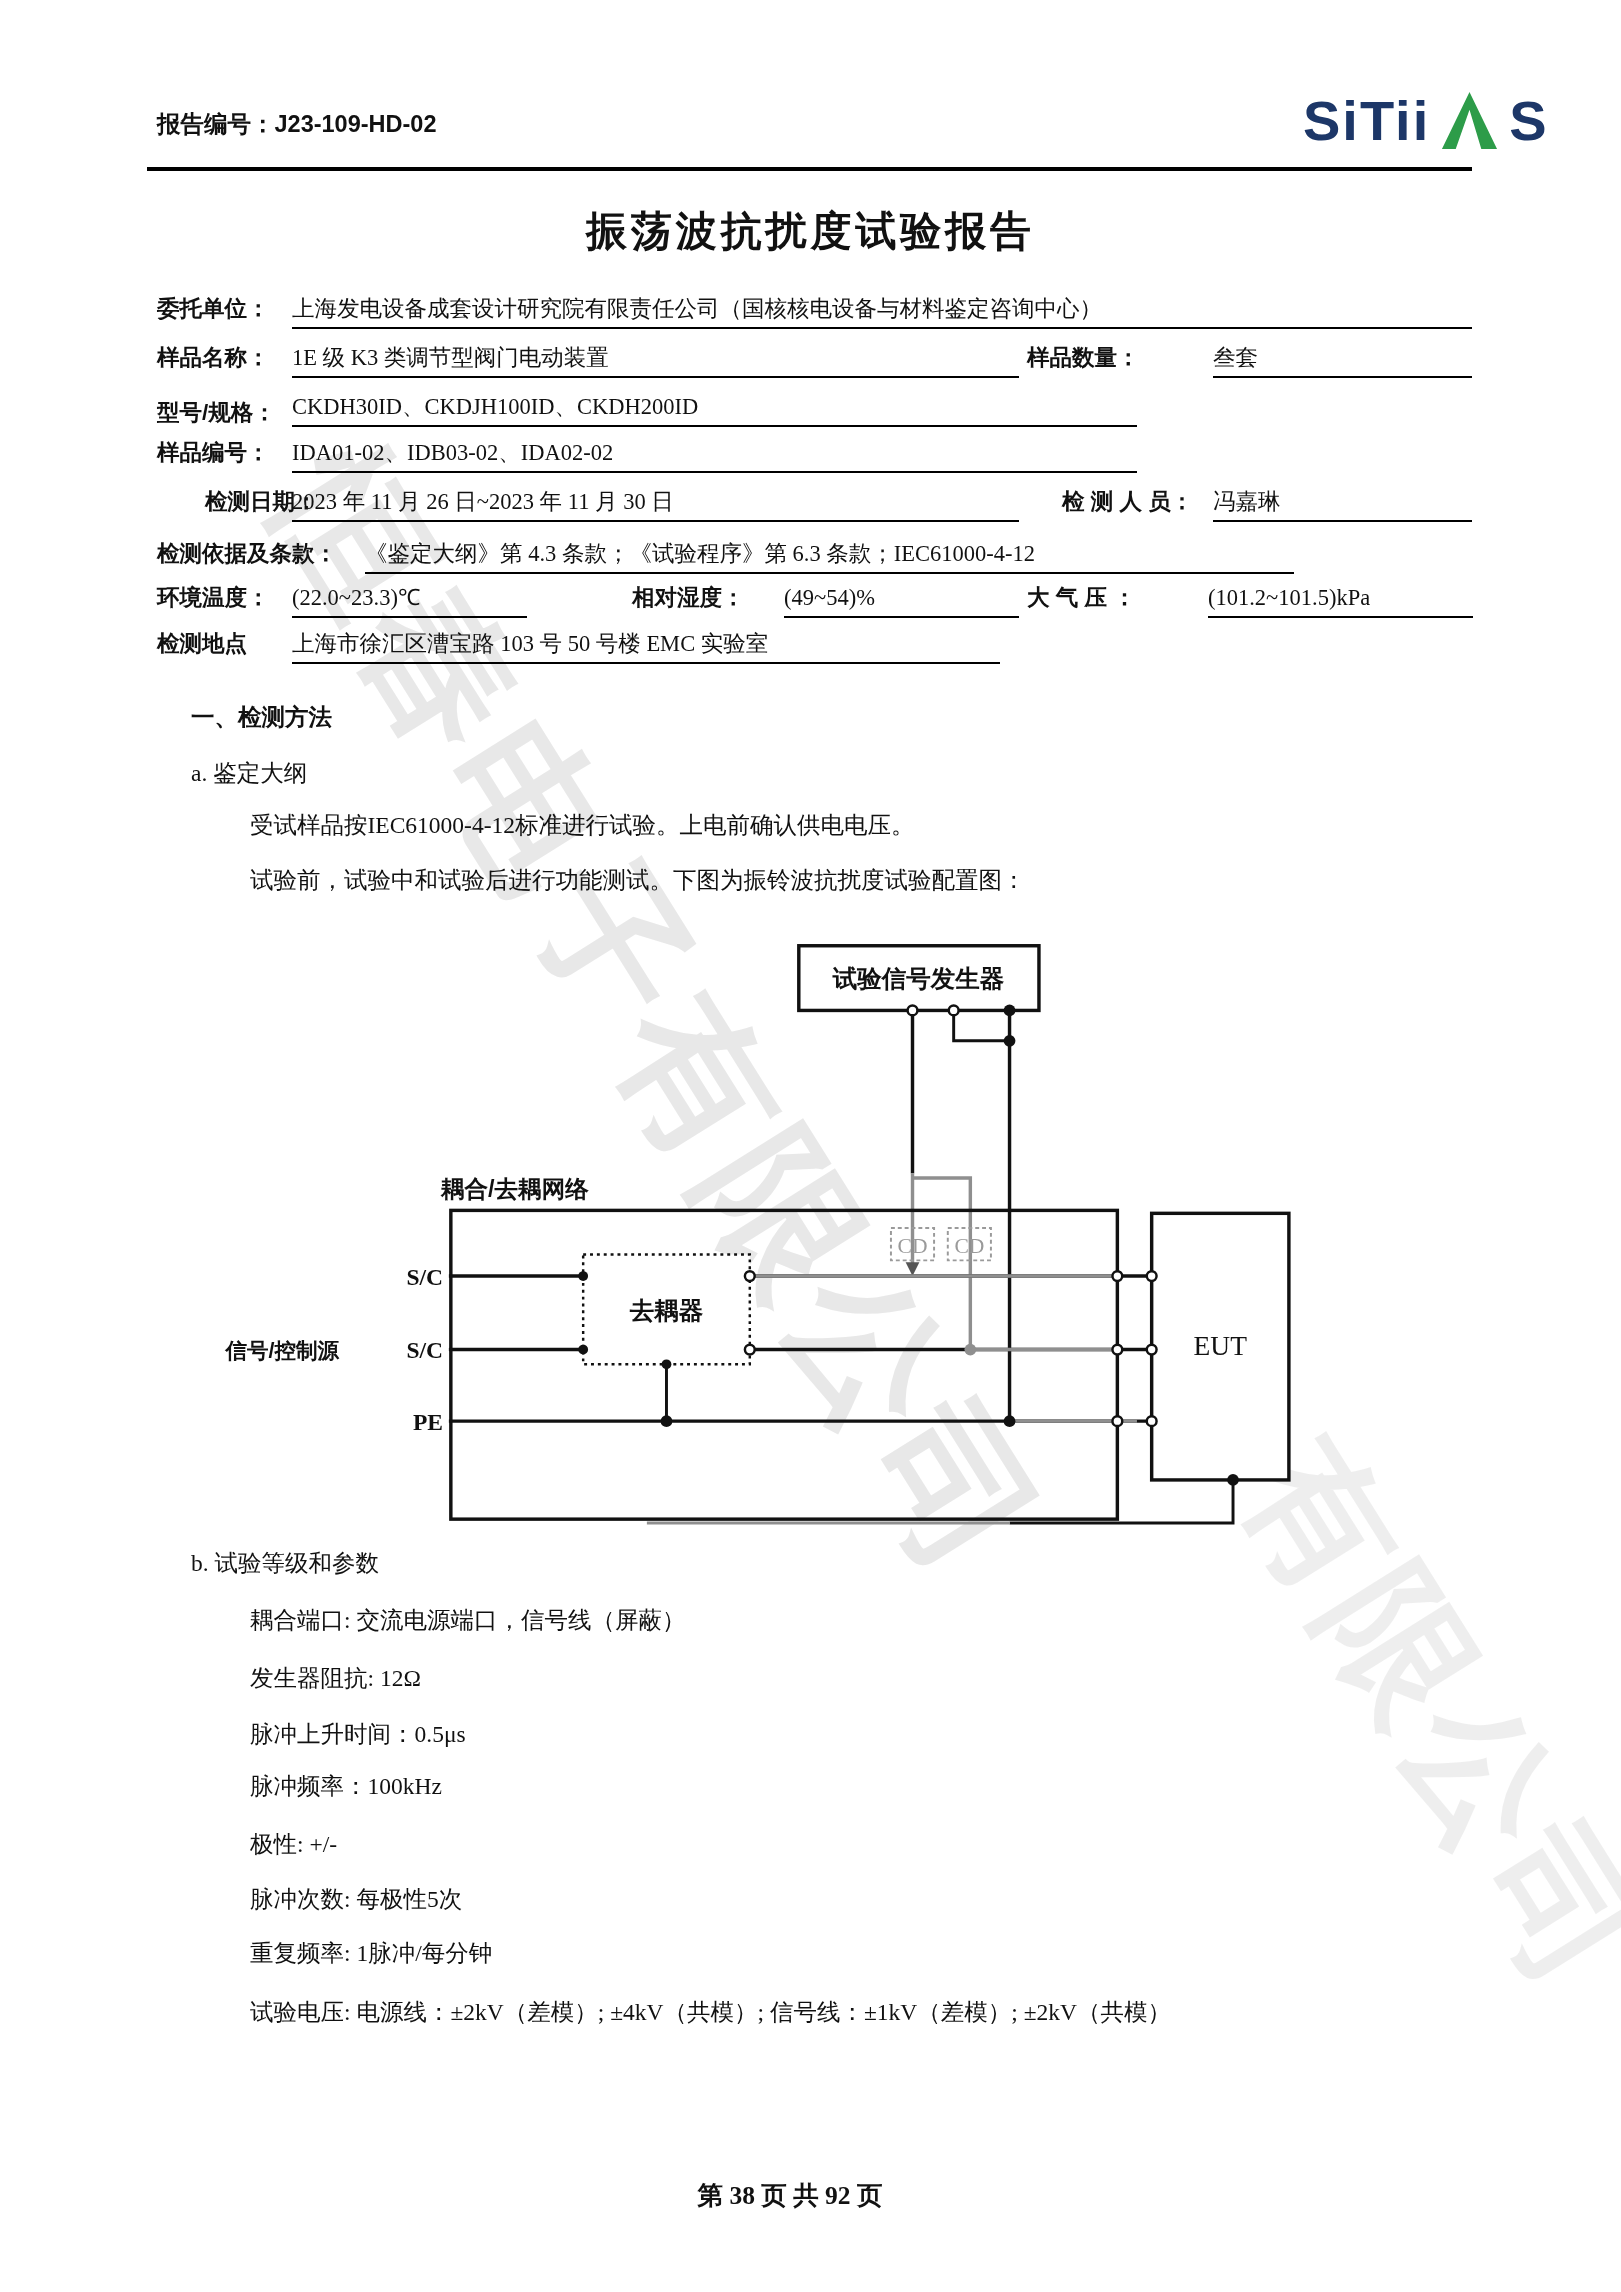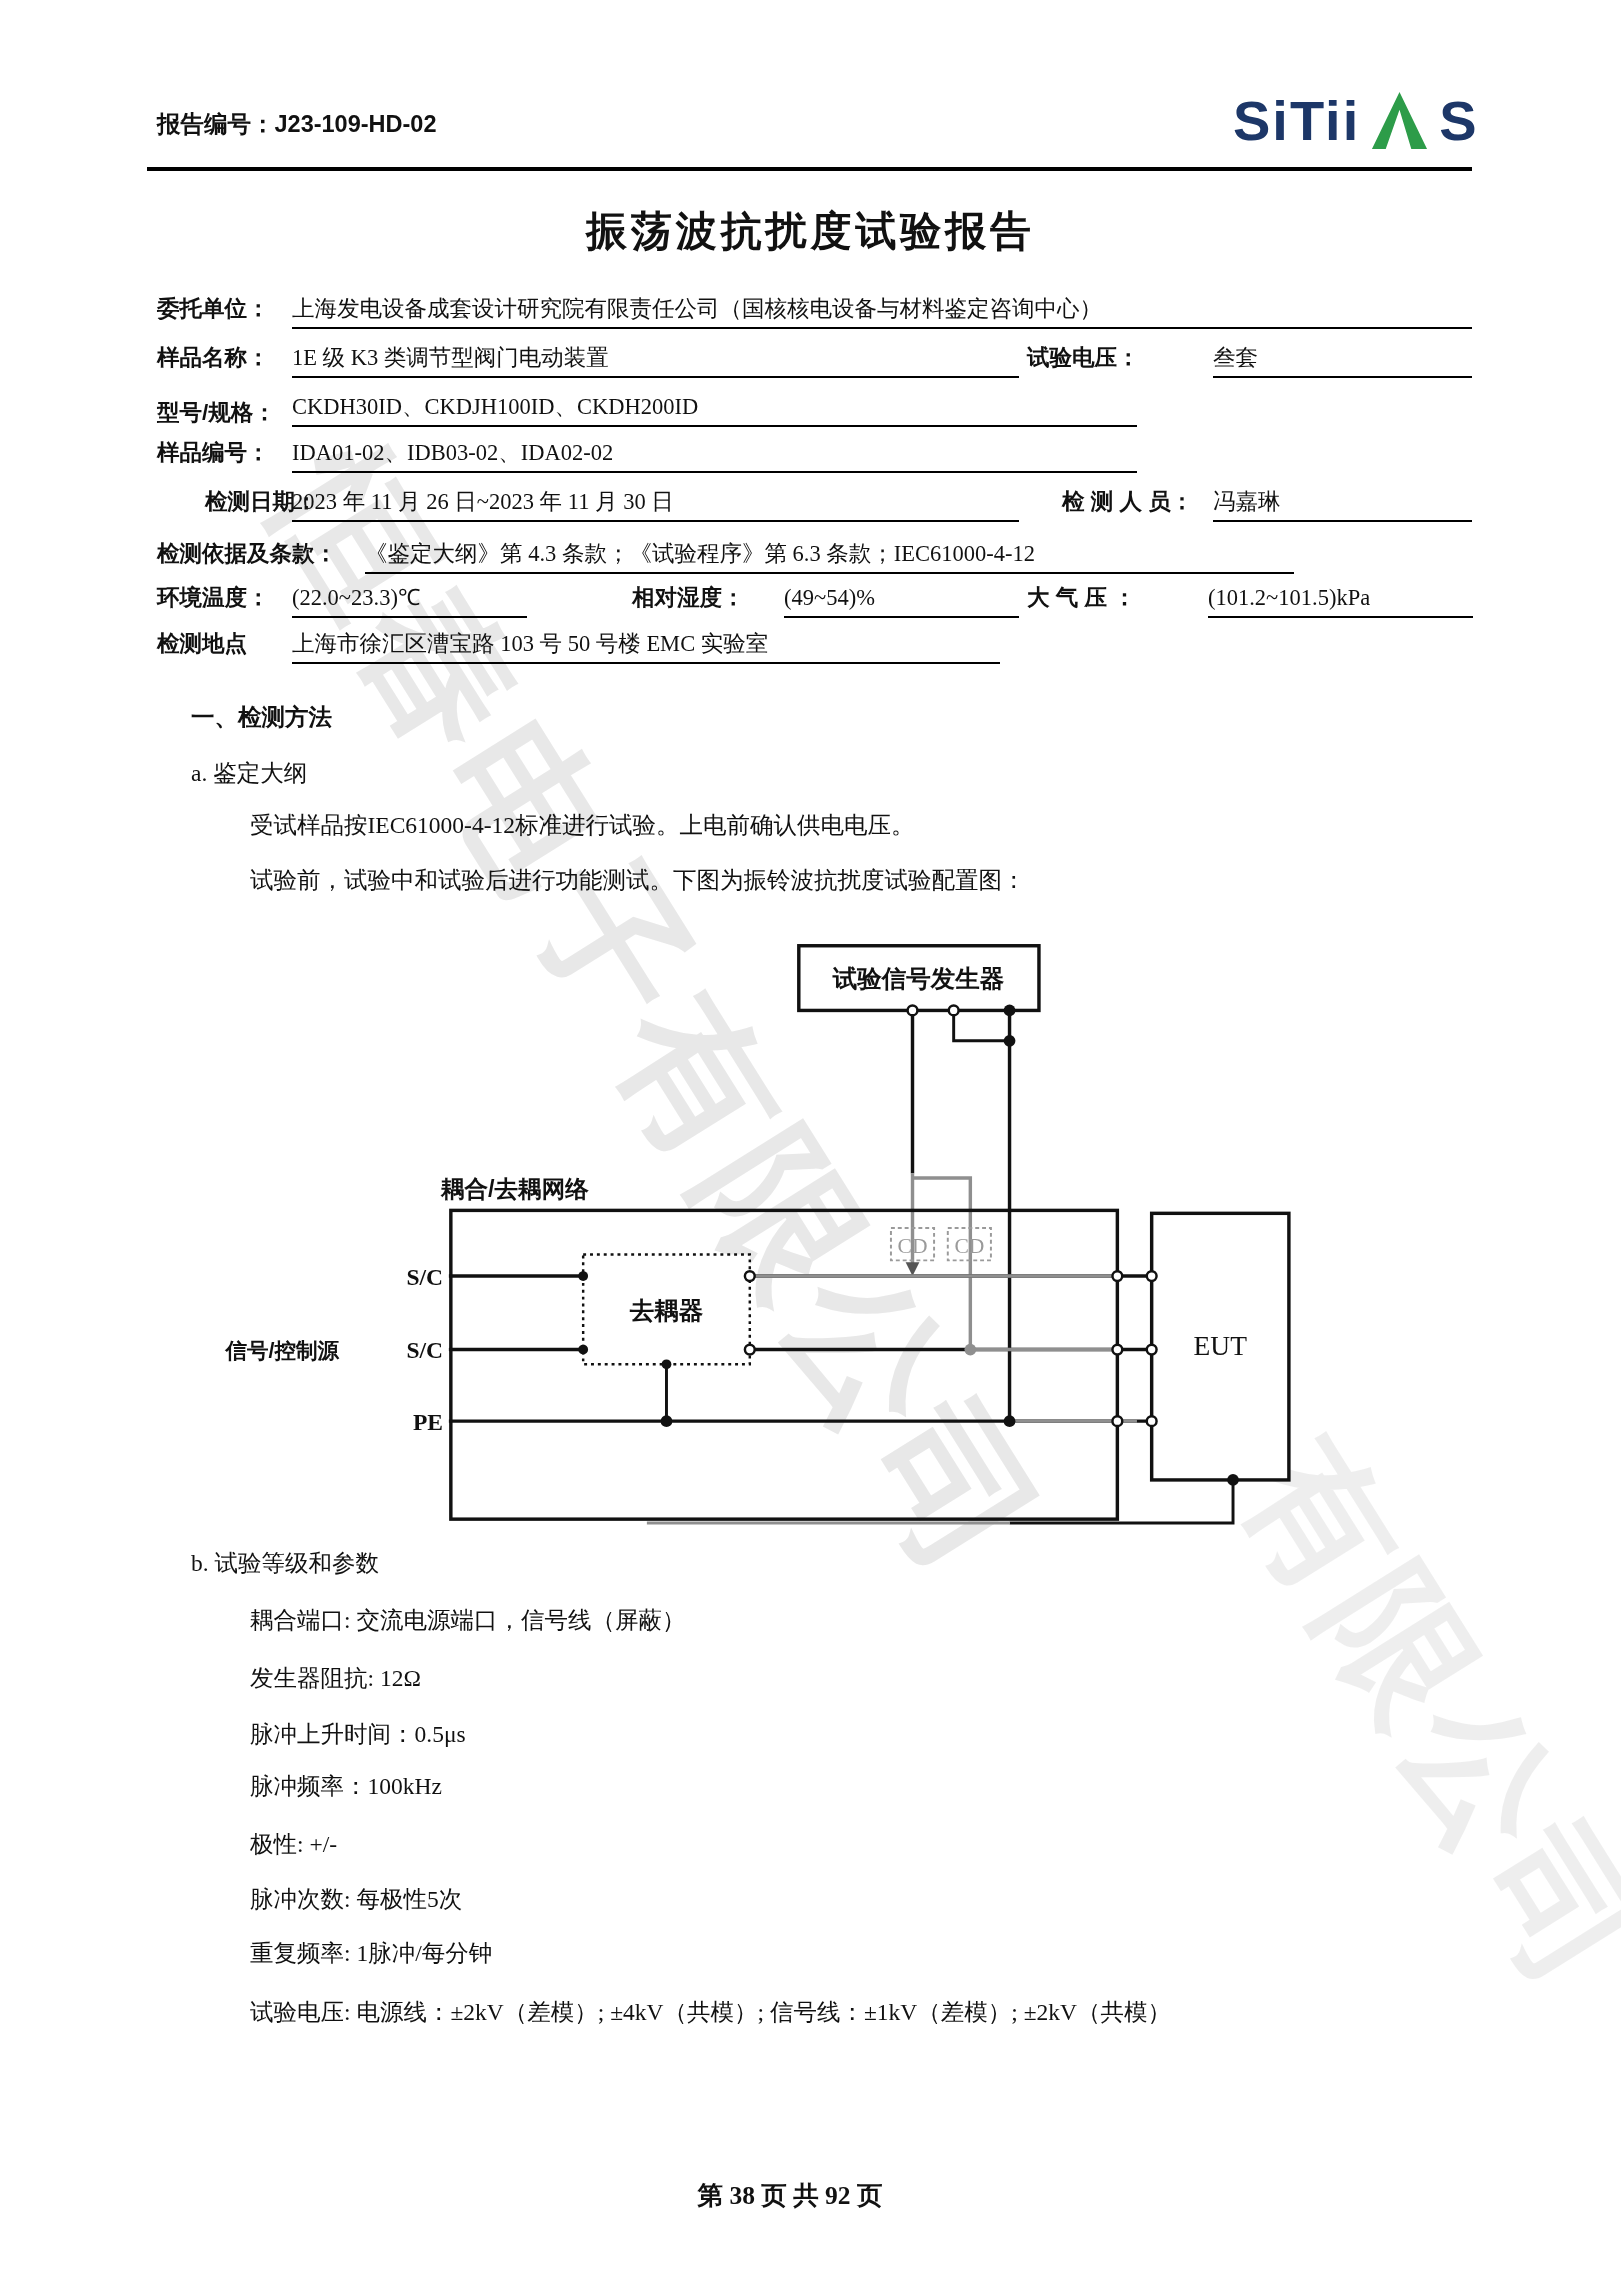--- a/index.html
+++ b/index.html
@@ -42,38 +42,38 @@
 </head>
 <body>
 
 <div class="wm abs" style="left:402px;top:412px;font-size:155px;letter-spacing:5.9px;opacity:0.20;transform:rotate(58deg);">恒春电子有限公司</div>
 <div class="wm abs" style="left:1362px;top:1402px;font-size:147px;letter-spacing:5.9px;opacity:0.14;transform:rotate(58deg);">有限公司</div>
 
 <div class="abs lbl" style="left:157px;top:106px;font-size:23.5px;">
   <span>报告编号：</span><span>J23-109-HD-02</span>
 </div>
 
-<div id="logo" class="abs" style="left:1233px;top:90px;gap:8px;">
+<div id="logo" class="abs" style="left:1303px;top:90px;gap:8px;">
   <span class="logo-txt" style="color:#1d3768;">SiTii</span>
   <svg width="61" height="59" viewBox="0 0 62 60" style="margin:0 1px;">
     <polygon points="31,2 59,60 43,60 31,20 17,60 3,60" fill="#2d9c49"></polygon>
   </svg>
   <span class="logo-txt" style="color:#1d3768;">S</span>
 </div>
 
 <div id="hdr-rule" class="abs" style="left:147px;top:167px;width:1325px;height:3.9px;"></div>
 
 <div id="title" class="abs" style="top:204px;">振荡波抗扰度试验报告</div>
 
 <div class="abs lbl" style="left:157px;top:290px;">委托单位：</div>
 <div class="abs val" style="left:292px;top:290px;width:1180px;">上海发电设备成套设计研究院有限责任公司（国核核电设备与材料鉴定咨询中心）</div>
 
 <div class="abs lbl" style="left:157px;top:339px;">样品名称：</div>
 <div class="abs val" style="left:292px;top:339px;width:727px;">1E 级 K3 类调节型阀门电动装置</div>
-<div class="abs lbl" style="left:1027px;top:339px;">试验电压：</div>
+<div class="abs lbl" style="left:1027px;top:339px;">样品数量：</div>
 <div class="abs val" style="left:1213px;top:339px;width:259px;">叁套</div>
 
 <div class="abs lbl" style="left:157px;top:388px;margin-top:6px;">型号/规格：</div>
 <div class="abs val" style="left:292px;top:388px;width:845px;">CKDH30ID、CKDJH100ID、CKDH200ID</div>
 
 <div class="abs lbl" style="left:157px;top:434px;">样品编号：</div>
 <div class="abs val" style="left:292px;top:434px;width:845px;">IDA01-02、IDB03-02、IDA02-02</div>
 
 <div class="abs lbl" style="left:157px;top:483px;margin-left:48px;">检测日期：</div>
 <div class="abs val" style="left:292px;top:483px;width:727px;">2023 年 11 月 26 日~2023 年 11 月 30 日</div>

